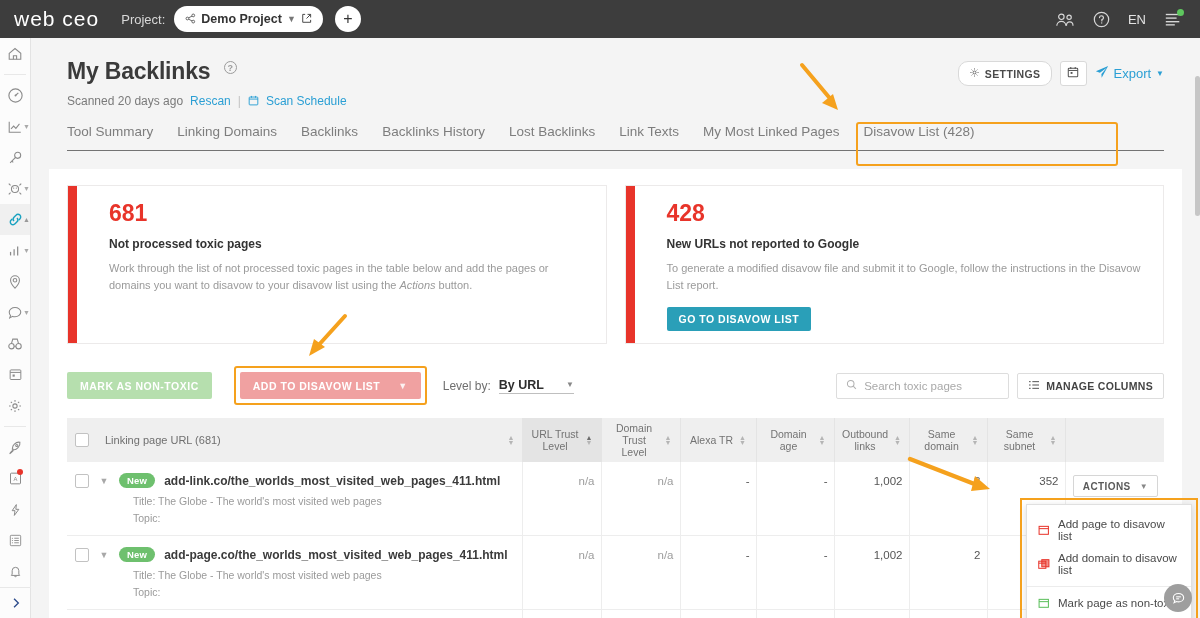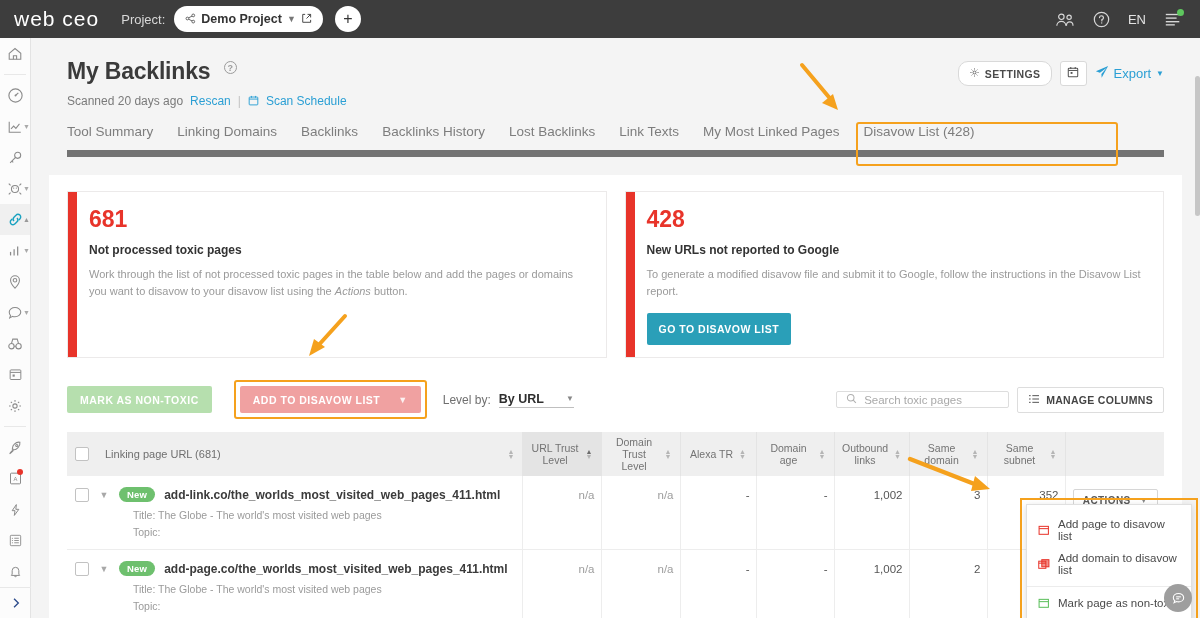--- a/index.html
+++ b/index.html
@@ -75,62 +75,62 @@
     display:flex; align-items:center; padding:4px 10px; gap:5px;
     font-size:10.5px; color:#4a4a4a; font-weight:bold; letter-spacing:0.4px;
   }
   .btn-ic { background:#fff; border:1px solid #d9d9d9; border-radius:3px; height:25px; width:27px;
             display:flex; align-items:center; justify-content:center; color:#555; font-size:12px;}
   .export { color:#2b9fd4; font-size:13px; display:flex; align-items:center; gap:5px; }
   .export .chev { font-size:8px; }
 
   
   .tabs { margin:16px 36px 0 36px; display:flex; align-items:flex-end; position:relative;
-          border-bottom:7px solid #737373; }
+          border-bottom:1px solid #737373; }
   .tab { font-size:13.5px; color:#7d7d7d; padding:0 12px 11px 12px; position:relative; white-space:nowrap; }
   .tab:first-child { padding-left:0; }
   .tab.active { color:#2e2e2e; font-weight:bold; }
   .tab.active:after {
     content:''; position:absolute; left:12px; right:12px; bottom:-1px; height:3px; background:#34aec4;
   }
   .tab-hilite {
     position:absolute; border:2px solid #f5a11d; border-radius:3px; pointer-events:none;
   }
 
   
   .content { margin:18px 18px 0 18px; background:#fff; padding:16px 18px 0 18px; min-height:430px;}
 
   .cards { display:flex; gap:18px; }
   .card { flex:1; background:#fff; border:1px solid #eceaea; display:flex; min-height:126px; }
   .card-bar { width:9px; background:#e8342a; flex:0 0 9px; }
-  .card-body { padding:14px 16px 12px 12px; }
+  .card-body { padding:14px 16px 12px 32px; }
   .card-num { font-size:23px; color:#e8342a; font-weight:bold; }
   .card-sub { font-size:12px; color:#333; font-weight:bold; margin-top:10px; }
   .card-txt { font-size:11px; color:#9a9a9a; line-height:1.55; margin-top:9px; max-width:500px; }
   .card-txt i { font-style:italic; }
   .btn-teal { margin-top:13px; background:#2a9fb8; color:#fff; font-size:10.5px; font-weight:bold;
-              letter-spacing:0.5px; height:32px; display:inline-flex; align-items:center; padding:0 12px;
+              letter-spacing:0.5px; height:24px; display:inline-flex; align-items:center; padding:0 12px;
               border-radius:2px; }
 
   
   .toolbar { display:flex; align-items:center; margin-top:22px; position:relative; }
   .btn-green { background:#b6dfae; color:#fff; font-size:10.5px; font-weight:bold; letter-spacing:0.5px;
                height:27px; display:flex; align-items:center; padding:0 13px; border-radius:2px; }
   .btn-red { background:#f0a1a1; color:#fff; font-size:10.5px; font-weight:bold; letter-spacing:0.5px;
              height:27px; display:flex; align-items:center; padding:0 13px; border-radius:2px; gap:18px;}
   .btn-red .chev { font-size:9px; color:#fff; opacity:.85; }
   .btn-red-wrap { position:relative; margin-left:22px; padding:4px; border:2px solid #f5a11d;
                   border-radius:3px; }
   .groupby { margin-left:16px; font-size:12px; color:#6f6f6f; display:flex; align-items:center; gap:8px; }
   .groupby .val { color:#2e2e2e; font-weight:bold; border-bottom:1px solid #bfbfbf; padding-bottom:1px;
                   display:flex; align-items:center; gap:22px; font-size:12.5px; }
   .groupby .chev { font-size:8px; color:#888; }
   .toolbar-right { margin-left:auto; display:flex; align-items:center; gap:8px; }
   .search {
-    width:173px; height:17px; border:1px solid #ddd; border-radius:2px; display:flex; align-items:center;
+    width:173px; height:26px; border:1px solid #ddd; border-radius:2px; display:flex; align-items:center;
     padding:0 9px; gap:7px; background:#fff;
   }
   .search input { border:0; outline:0; font-size:11.5px; color:#333; width:100%;
                   font-family:"Liberation Sans", sans-serif; }
   .search input::placeholder { color:#a9a9a9; }
   .search .mag { color:#b0b0b0; font-size:11px; }
   .btn-cols { background:#fff; border:1px solid #ddd; border-radius:2px; height:26px; display:flex;
               align-items:center; padding:0 10px; gap:6px; font-size:10.5px; color:#444; font-weight:bold;
               letter-spacing:0.3px; }
 

